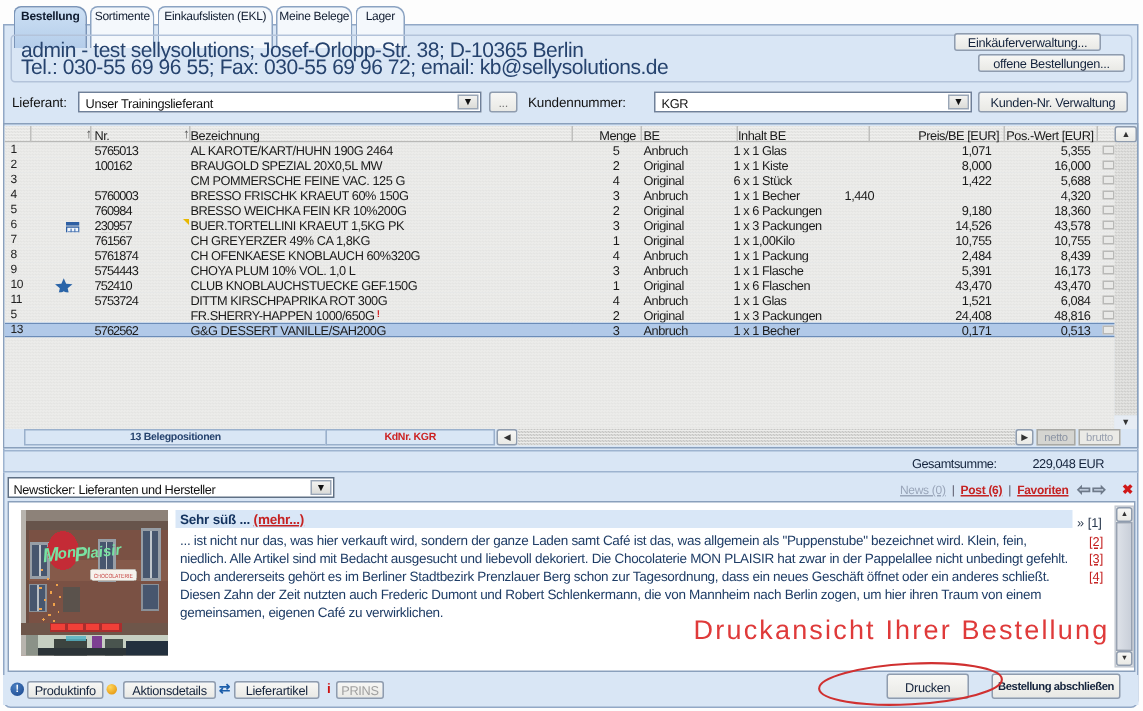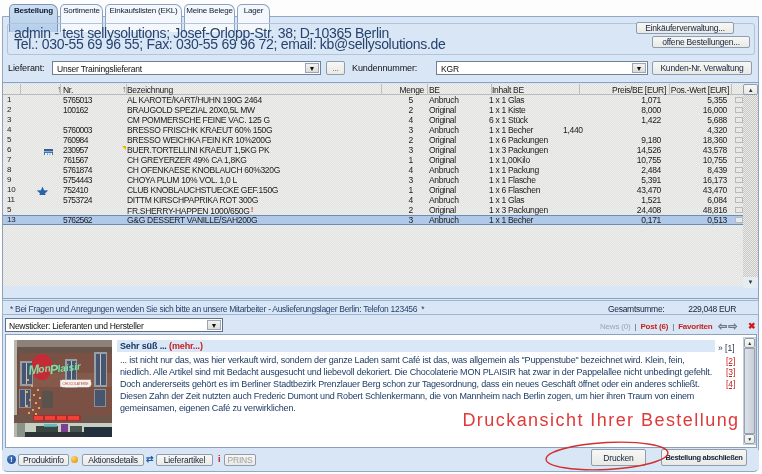--- a/index.html
+++ b/index.html
@@ -6,21 +6,21 @@
 .abs{position:absolute;}
 #panel{left:2px;top:16px;width:757px;height:456px;background:#d9e6f5;border:1px solid #92a8c6;border-radius:0 0 5px 5px;}
 .tab{position:absolute;top:4px;height:28px;font-size:8px;letter-spacing:-0.2px;color:#101c30;text-align:center;line-height:11px;border:1px solid #8ba3c2;border-bottom:none;border-radius:5px 7px 0 0;background:#f4f8fc;}
 .tab.act{background:linear-gradient(#cde0f4,#b4cdea);font-weight:bold;border-color:#7b95b8;}
 .btn{position:absolute;background:linear-gradient(#f7f7f5,#e9e9e5);border:1px solid #8f9cae;border-radius:2px;font-size:8.5px;letter-spacing:-0.2px;color:#14233c;text-align:center;}
 .chk{background-image:conic-gradient(#e1e1df 25%,transparent 0 50%,#e1e1df 0 75%,transparent 0);background-size:2px 2px;background-color:#efefed;}
 .hatch{background-image:conic-gradient(#c6c6c4 25%,transparent 0 50%,#c6c6c4 0 75%,transparent 0);background-size:2px 2px;background-color:#ececea;}
 .cell{position:absolute;font-size:8.5px;letter-spacing:-0.3px;color:#1a1a1a;line-height:10px;white-space:nowrap;}
 .row{position:absolute;left:0;width:742px;height:10px;}
 .num{position:absolute;left:4px;width:13px;text-align:left;font-size:8px;letter-spacing:-0.3px;color:#222;line-height:10px;}
-.lnk{}
+.lnk{text-decoration:underline;}
 </style></head>
 <body>
 <div class="abs" id="panel"></div>
 
 <div class="tab act" style="left:9px;width:49px;">Bestellung</div>
 <div class="tab" style="left:60px;width:43px;">Sortimente</div>
 <div class="tab" style="left:105px;width:77px;">Einkaufslisten (EKL)</div>
 <div class="tab" style="left:184px;width:51px;">Meine Belege</div>
 <div class="tab" style="left:237px;width:33px;">Lager</div>
 
@@ -232,24 +232,32 @@
 
   <div class="abs chk" style="left:0;top:142px;width:740px;height:61px;"></div>
 </div>
 
 <div class="abs" style="left:740px;top:0;width:15px;height:205px;">
   <div class="abs btn" style="left:0;top:1px;width:15px;height:11px;font-size:6px;line-height:10px;color:#333;">▲</div>
   <div class="abs hatch" style="left:0;top:12px;width:15px;height:182px;"></div>
   <div class="abs" style="left:0;top:194px;width:15px;height:11px;background:#e6ecf4;font-size:6px;line-height:10px;color:#333;text-align:center;">▼</div>
 </div>
 
+<div class="abs" style="left:0;top:203px;width:755px;height:12px;background:#d9e6f5;">
+  <div class="abs" style="left:13px;top:0;width:202px;height:11px;background:#d9e6f5;border:1px solid #9ab0cc;font-size:7px;font-weight:bold;letter-spacing:-0.2px;color:#26436e;text-align:center;line-height:10px;">13 Belegpositionen</div>
+  <div class="abs" style="left:214px;top:0;width:113px;height:11px;background:#d9e6f5;border:1px solid #9ab0cc;font-size:7px;font-weight:bold;letter-spacing:-0.2px;color:#cc2222;text-align:center;line-height:10px;">KdNr. KGR</div>
+  <div class="abs btn" style="left:328px;top:0;width:14px;height:11px;font-size:6px;line-height:10px;color:#333;">◀</div>
+  <div class="abs hatch" style="left:342px;top:0;width:332px;height:11px;"></div>
+  <div class="abs btn" style="left:674px;top:0;width:12px;height:11px;font-size:6px;line-height:10px;color:#333;">▶</div>
+  <div class="abs" style="left:688px;top:0;width:26px;height:11px;background:#d5d5d1;border:1px solid #a8a8a4;font-size:7.5px;letter-spacing:-0.2px;color:#8a93a3;text-align:center;line-height:10px;">netto</div>
+  <div class="abs" style="left:716px;top:0;width:28px;height:11px;background:#eaeae6;border:1px solid #a8a8a4;font-size:7.5px;letter-spacing:-0.2px;color:#9aa2b0;text-align:center;line-height:10px;">brutto</div>
+</div>
 </div>
 
 <div class="abs" style="left:2px;top:300px;width:757px;height:15px;border:1px solid #9db3cf;background:#d9e6f5;">
-  <span class="abs" style="left:7px;top:3px;font-size:8.5px;letter-spacing:-0.3px;color:#26436e;">* Bei Fragen und Anregungen wenden Sie sich bitte an unsere Mitarbeiter - Auslieferungslager Berlin: Telefon 123456&nbsp;&nbsp;*</span>
   <span class="abs" style="left:605px;top:3px;font-size:8.5px;letter-spacing:-0.3px;color:#14233c;">Gesamtsumme:</span>
   <span class="abs" style="left:633px;top:3px;width:100px;text-align:right;font-size:8.5px;letter-spacing:-0.3px;color:#14233c;">229,048 EUR</span>
 </div>
 
 <div class="abs" style="left:5px;top:318px;width:218px;height:14px;background:#fff;border:1px solid #5f7085;">
   <span class="abs" style="left:3px;top:2px;font-size:8.5px;letter-spacing:-0.25px;color:#111;">Newsticker: Lieferanten und Hersteller</span>
   <span class="abs" style="right:1px;top:1px;width:14px;height:10px;background:linear-gradient(#f2f2f0,#dcdcd8);border:1px solid #9aa6b6;font-size:7px;text-align:center;line-height:10px;color:#111;">▼</span>
 </div>
 <div class="abs" style="left:600px;top:322px;font-size:8px;letter-spacing:-0.2px;color:#9aa6ba;"><span class="lnk">News (0)</span>&nbsp;&nbsp;<span style="color:#556;">|</span>&nbsp;&nbsp;<b style="color:#c52222;" class="lnk">Post (6)</b>&nbsp;&nbsp;<span style="color:#556;">|</span>&nbsp;&nbsp;<b style="color:#c52222;" class="lnk">Favoriten</b></div>
 <div class="abs" style="left:718px;top:320px;font-size:11px;color:#ccd3de;-webkit-text-stroke:0.6px #6e7a8a;letter-spacing:1px;">⇦⇨</div>

